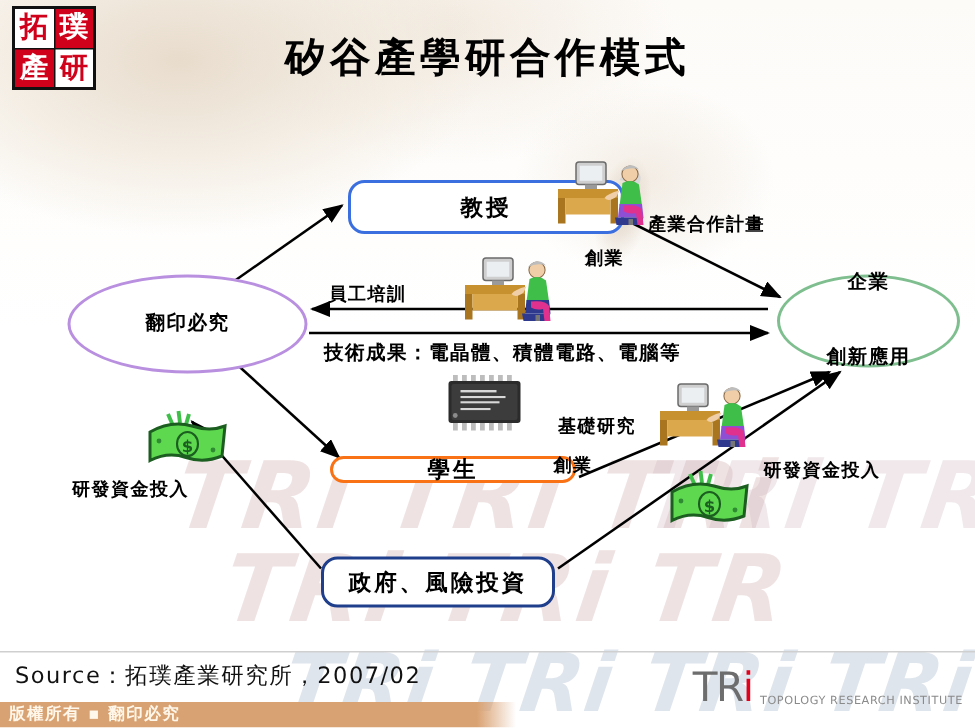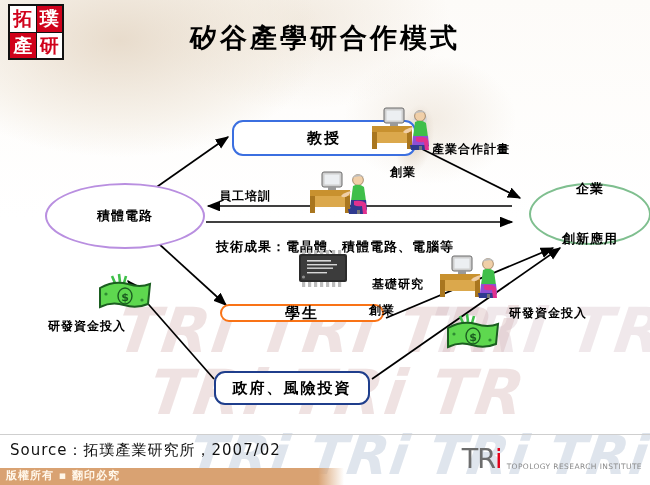--- a/index.html
+++ b/index.html
@@ -90,33 +90,33 @@
     border-radius:50%;display:flex;flex-direction:column;
     align-items:center;justify-content:center;
     font-family:"DejaVu Sans","Liberation Serif",serif;
     font-weight:bold;font-size:13px;line-height:1.35;color:#000;letter-spacing:1px;
   }
   .ellipse:before{
     content:"";position:absolute;left:6px;top:7px;right:-6px;bottom:-7px;
     border-radius:50%;z-index:-1;background:rgba(170,160,190,.42);
   }
   #ellipse-stanford{left:45px;top:183px;width:160px;height:66px;border:2px solid #b98fe0;}
-  #ellipse-enterprise{left:529px;top:183px;width:122px;height:62px;border:2px solid #7fbf8f;gap:32px;}
+  #ellipse-enterprise{left:518px;top:183px;width:122px;height:62px;border:2px solid #7fbf8f;gap:32px;}
   .ell-l1,.ell-l2{white-space:nowrap;}
 
   
   .lbl{
     position:absolute;white-space:nowrap;
     font-family:"DejaVu Sans","Liberation Serif",serif;
     font-weight:bold;font-size:12px;color:#000;letter-spacing:1px;
   }
   #lbl-coop{left:432px;top:141px;}
   #lbl-startup1{left:390px;top:164px;}
   #lbl-training{left:219px;top:188px;}
-  #lbl-tech{left:216px;top:226px;font-size:13px;margin-top:12px;}
+  #lbl-tech{left:216px;top:226px;font-size:13px;}
   #lbl-intern{left:372px;top:276px;}
   #lbl-startup2{left:369px;top:302px;}
   #lbl-fundL{left:48px;top:318px;}
   #lbl-fundR{left:509px;top:305px;}
 
   
   .deskman{position:absolute;width:72px;height:56px;}
   #desk-1{left:366px;top:96px;}
   #desk-2{left:304px;top:160px;}
   #desk-3{left:434px;top:244px;}
@@ -212,21 +212,21 @@
 
     <path d="M214,379 L128,281"></path>
 
     <path d="M372,379 L560,248"></path>
   </g>
 </svg>
 
 <div class="rbox" id="box-professor">教授</div>
 
 <div class="ellipse" id="ellipse-stanford">
-  <span class="ell-l2">積體電路</span>
+  <span class="ell-l2">翻印必究</span>
 </div>
 
 <div class="ellipse" id="ellipse-enterprise">
   <span class="ell-l1">企業</span>
   <span class="ell-l2">創新應用</span>
 </div>
 
 <div class="rbox" id="box-student">學生</div>
 
 <div class="rbox" id="box-gov">政府、風險投資</div>

